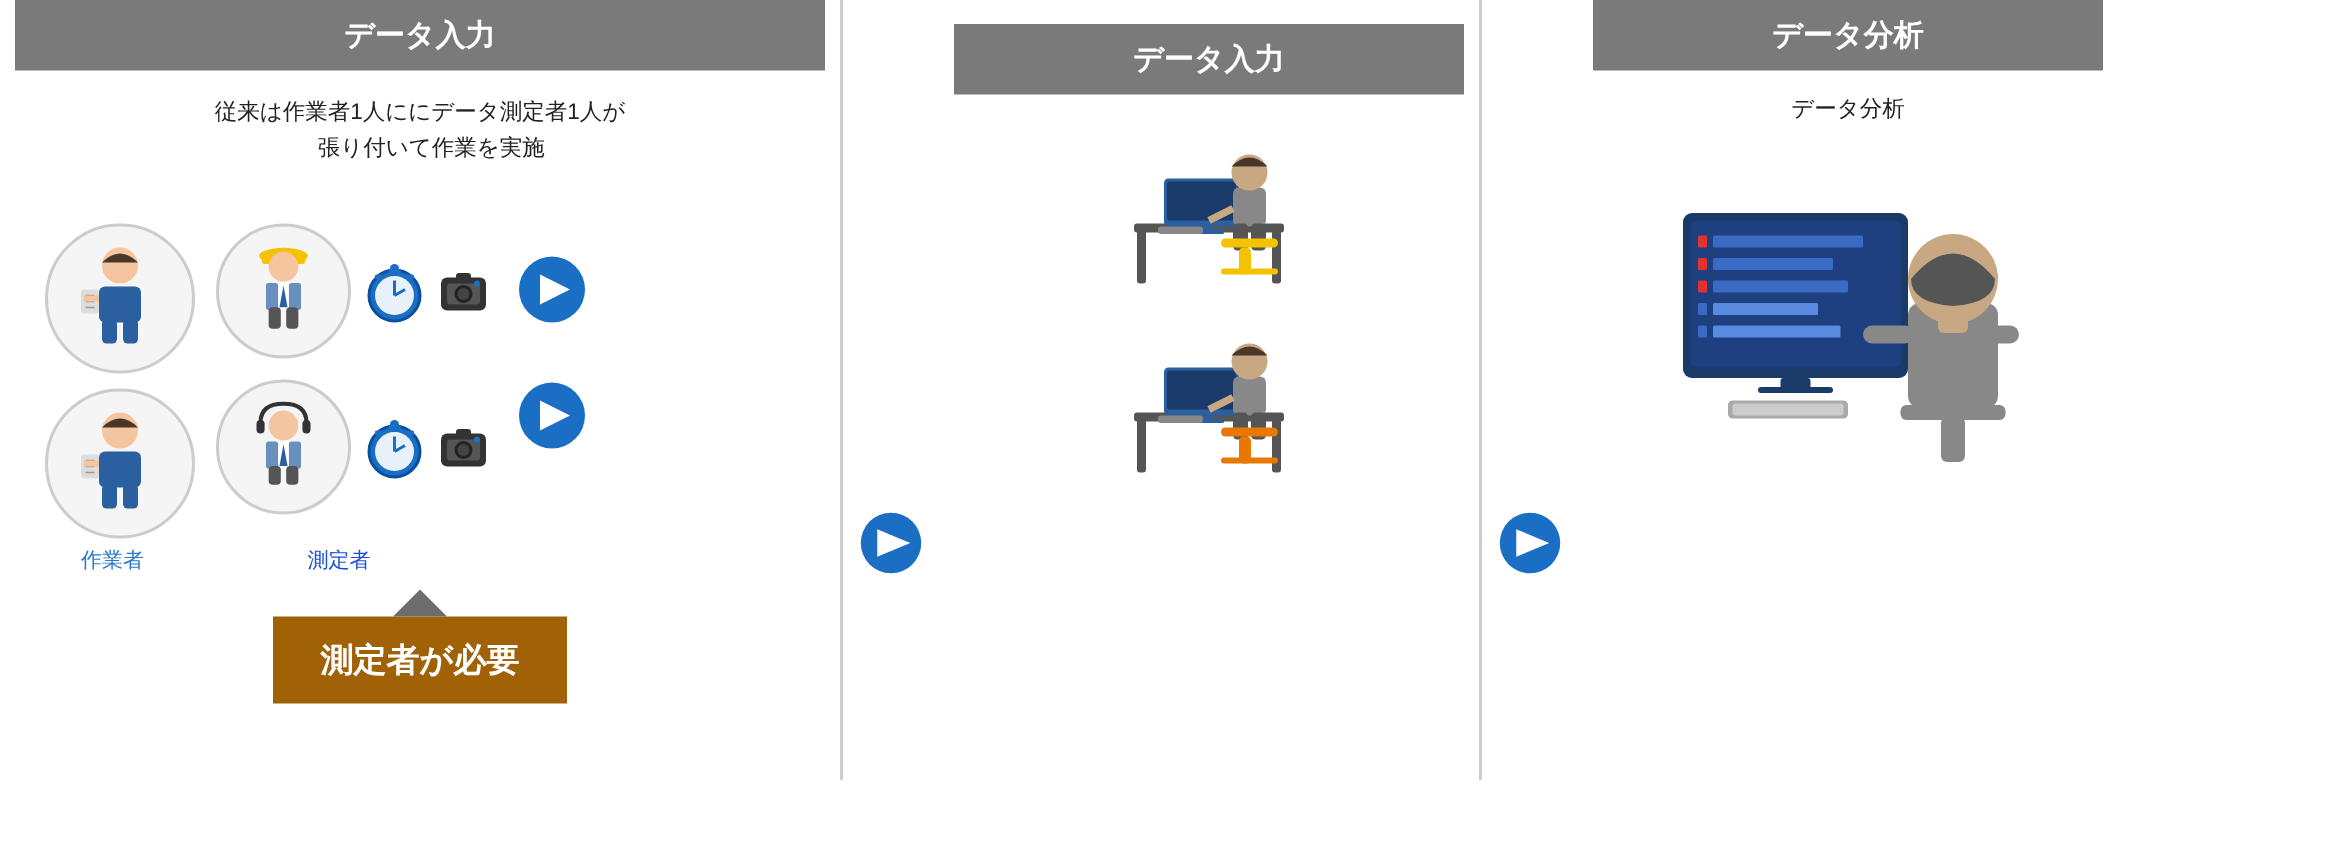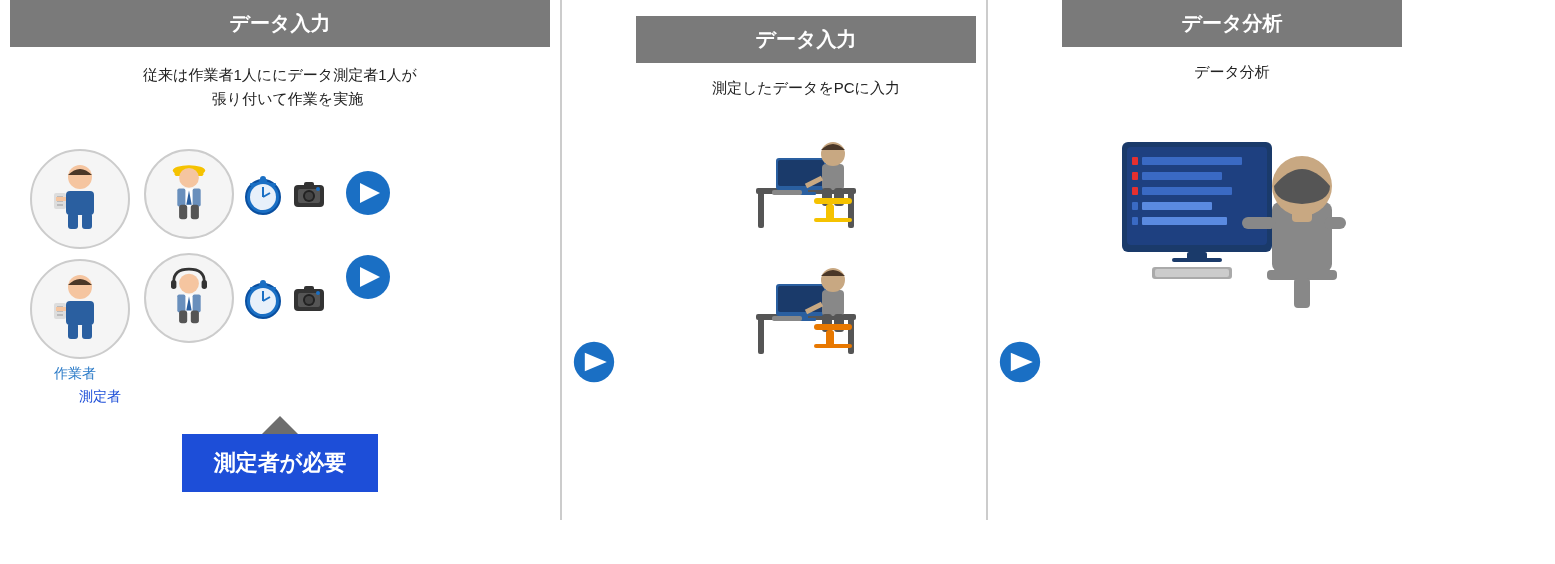--- a/index.html
+++ b/index.html
@@ -60,21 +60,21 @@
     }
 
     .measurer-row {
       display: flex;
       align-items: center;
       gap: 6px;
     }
 
     
     .callout {
-      background: #1d4ed8;
+      background: #a16207;
       color: #fff;
       font-size: 22px;
       font-weight: bold;
       padding: 14px 32px;
       margin-top: 12px;
       position: relative;
       text-align: right;
     }
 
     .callout::before {
@@ -161,22 +161,22 @@
     
     .instruments {
       display: flex;
       align-items: center;
       gap: 4px;
     }
 
     
     .labels-row {
       display: flex;
-      flex-direction: column;
-      gap: 5px;
+      flex-direction: row;
+      gap: 16px;
       margin-top: 6px;
       width: 100%;
       padding-left: 10px;
     }
 
     .label-worker {
       width: 110px;
       text-align: center;
       color: #2a7ac7;
       font-size: 14px;
@@ -366,21 +366,20 @@
 
 <div class="arrow-between">
   <svg width="44" height="44" viewBox="0 0 48 48">
     <circle cx="24" cy="24" r="22" fill="#1a6fc4"></circle>
     <polygon points="14,14 38,24 14,34" fill="white"></polygon>
   </svg>
 </div>
 
 <div class="section section-mid" style="width:360px; padding:16px 10px;">
   <div class="section-header" style="width:100%; background:#7a7a7a; color:#fff; text-align:center; font-size:20px; font-weight:bold; padding:10px 0; margin-bottom:16px;">データ入力</div>
-  <div style="font-size:15px; color:#222; text-align:center; margin-bottom:20px;">測定したデータをPCに入力</div>
 
   <div class="pc-workers">
 
     <svg width="160" height="110" viewBox="0 0 160 110">
 
       <rect x="30" y="60" width="100" height="6" rx="2" fill="#555"></rect>
       <rect x="32" y="64" width="6" height="36" rx="2" fill="#555"></rect>
       <rect x="122" y="64" width="6" height="36" rx="2" fill="#555"></rect>
 
       <rect x="50" y="30" width="50" height="32" rx="3" fill="#2a5fa0"></rect>

